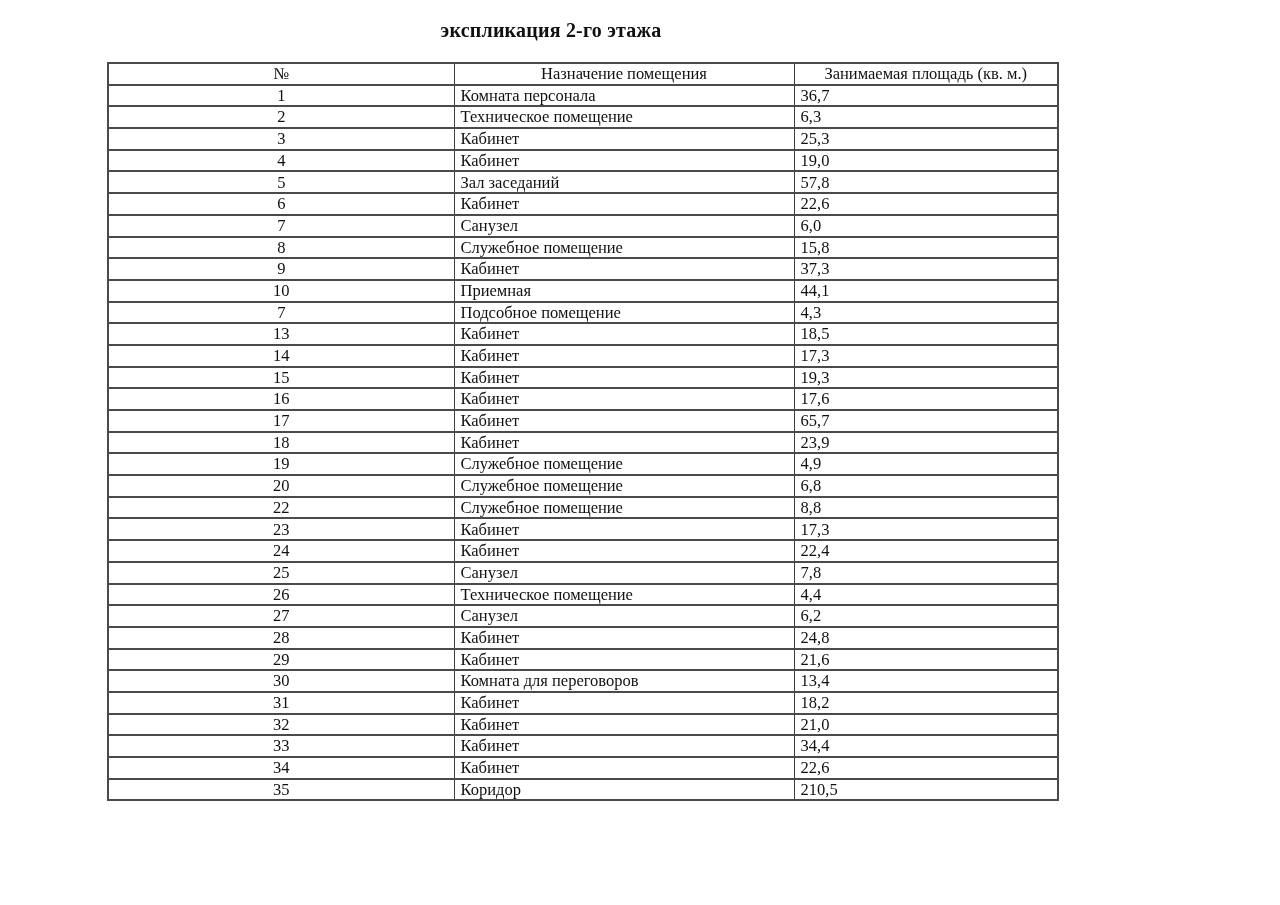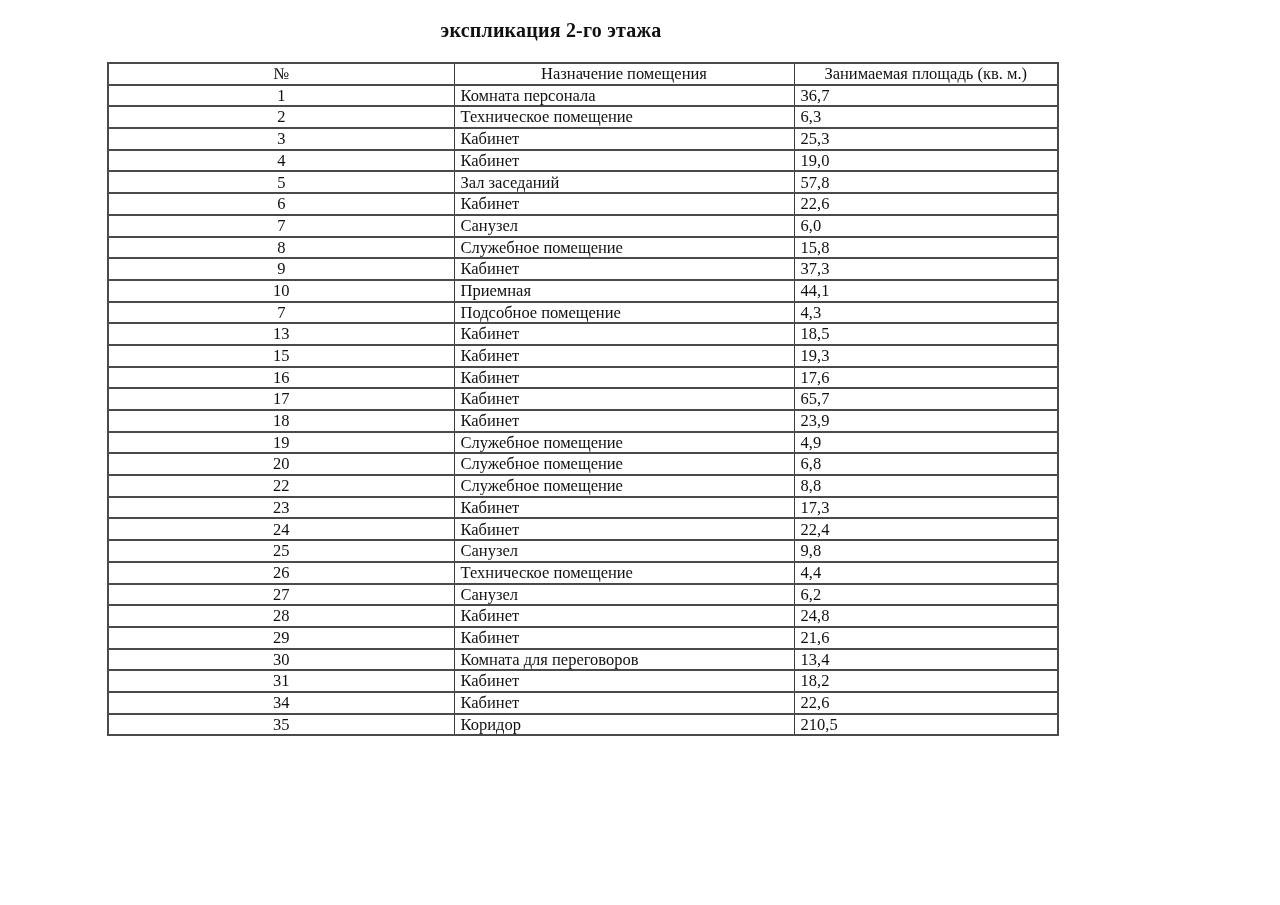--- a/index.html
+++ b/index.html
@@ -140,20 +140,25 @@
             <td class="num-cell">7</td>
             <td class="name-cell">Подсобное помещение</td>
             <td class="area-cell">4,3</td>
           </tr>
           <tr>
             <td class="num-cell">13</td>
             <td class="name-cell">Кабинет</td>
             <td class="area-cell">18,5</td>
           </tr>
           <tr>
+            <td class="num-cell">14</td>
+            <td class="name-cell">Кабинет</td>
+            <td class="area-cell">17,3</td>
+          </tr>
+          <tr>
             <td class="num-cell">15</td>
             <td class="name-cell">Кабинет</td>
             <td class="area-cell">19,3</td>
           </tr>
           <tr>
             <td class="num-cell">16</td>
             <td class="name-cell">Кабинет</td>
             <td class="area-cell">17,6</td>
           </tr>
           <tr>
@@ -187,21 +192,21 @@
             <td class="area-cell">17,3</td>
           </tr>
           <tr>
             <td class="num-cell">24</td>
             <td class="name-cell">Кабинет</td>
             <td class="area-cell">22,4</td>
           </tr>
           <tr>
             <td class="num-cell">25</td>
             <td class="name-cell">Санузел</td>
-            <td class="area-cell">9,8</td>
+            <td class="area-cell">7,8</td>
           </tr>
           <tr>
             <td class="num-cell">26</td>
             <td class="name-cell">Техническое помещение</td>
             <td class="area-cell">4,4</td>
           </tr>
           <tr>
             <td class="num-cell">27</td>
             <td class="name-cell">Санузел</td>
             <td class="area-cell">6,2</td>
@@ -220,20 +225,30 @@
             <td class="num-cell">30</td>
             <td class="name-cell">Комната для переговоров</td>
             <td class="area-cell">13,4</td>
           </tr>
           <tr>
             <td class="num-cell">31</td>
             <td class="name-cell">Кабинет</td>
             <td class="area-cell">18,2</td>
           </tr>
           <tr>
+            <td class="num-cell">32</td>
+            <td class="name-cell">Кабинет</td>
+            <td class="area-cell">21,0</td>
+          </tr>
+          <tr>
+            <td class="num-cell">33</td>
+            <td class="name-cell">Кабинет</td>
+            <td class="area-cell">34,4</td>
+          </tr>
+          <tr>
             <td class="num-cell">34</td>
             <td class="name-cell">Кабинет</td>
             <td class="area-cell">22,6</td>
           </tr>
           <tr>
             <td class="num-cell">35</td>
             <td class="name-cell">Коридор</td>
             <td class="area-cell">210,5</td>
           </tr>
         </tbody>

